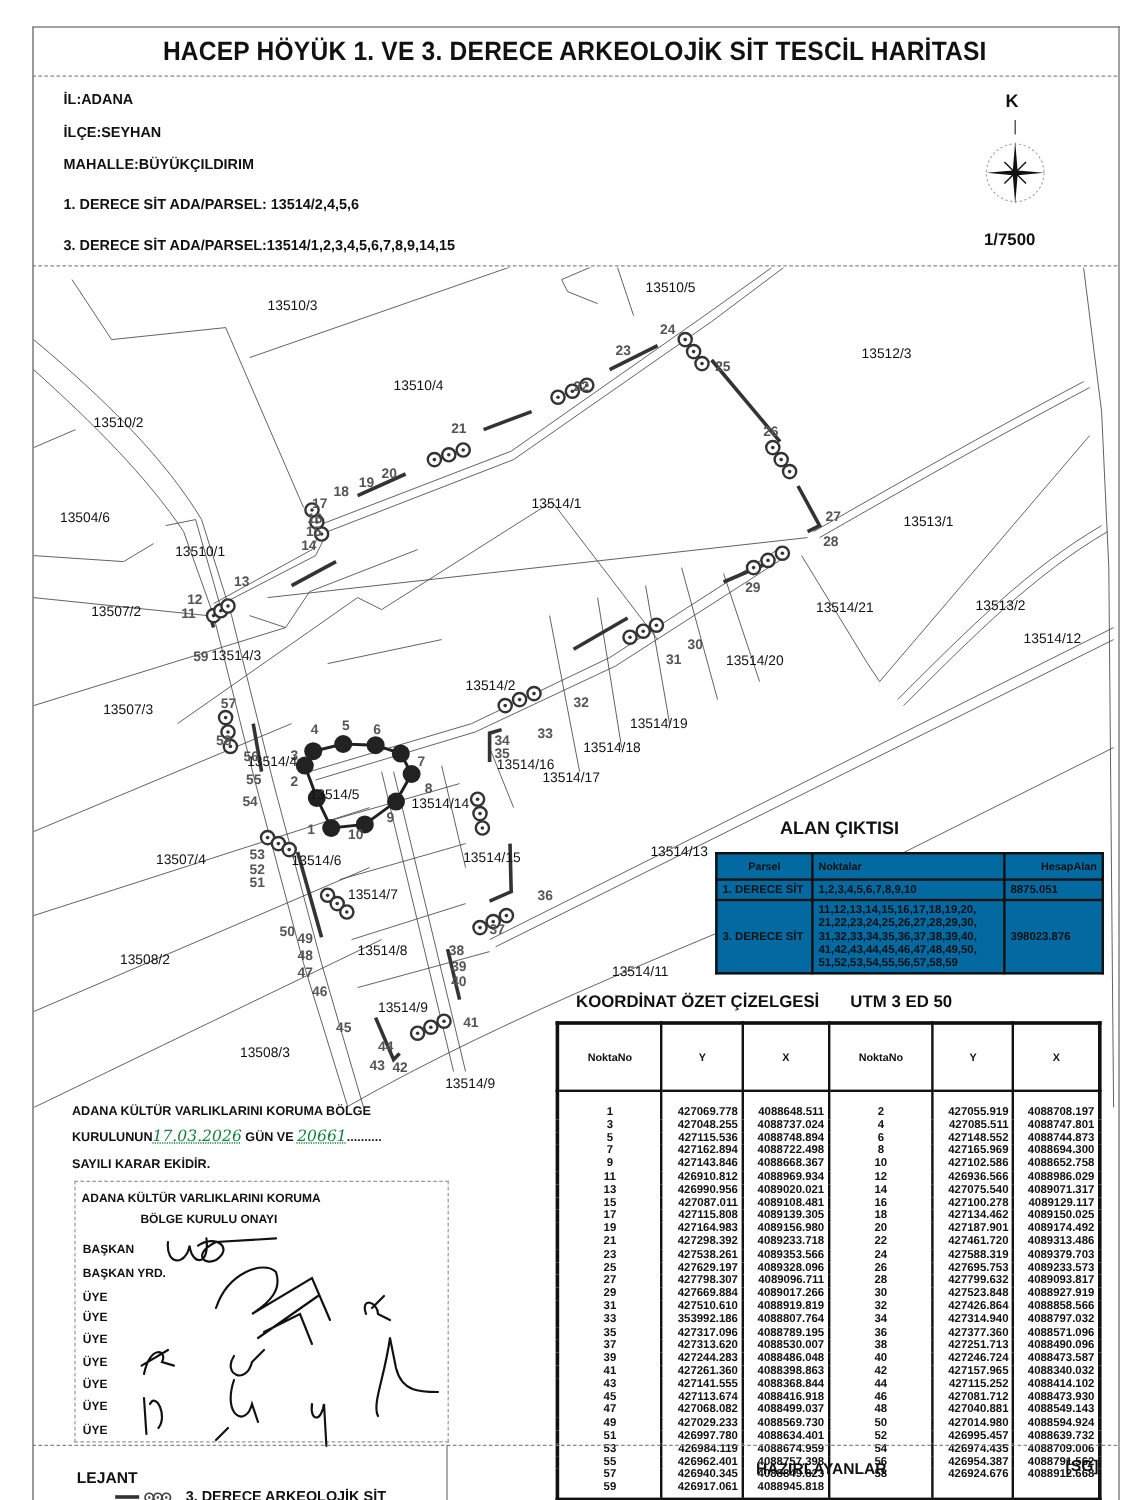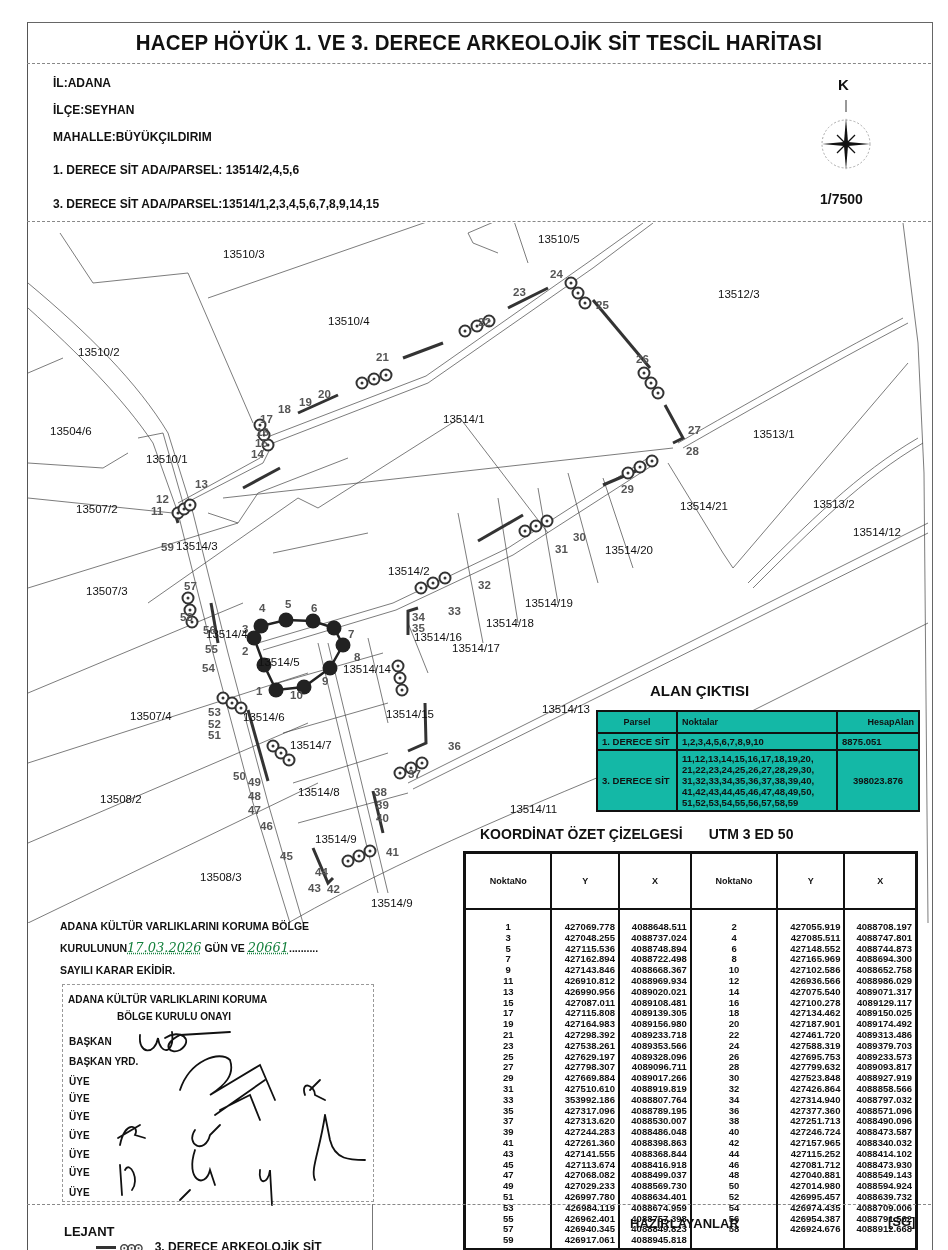--- a/index.html
+++ b/index.html
@@ -9,21 +9,21 @@
   .title{position:absolute;left:27px;top:30px;width:904px;text-align:center;font-weight:bold;font-size:22px;letter-spacing:0.2px;transform:scaleX(0.93);transform-origin:center;}
   .hdr{position:absolute;left:53px;font-weight:bold;font-size:12px;}
   .north{position:absolute;left:838px;top:76px;font-weight:bold;font-size:15px;}
   .scale{position:absolute;left:820px;top:191px;font-weight:bold;font-size:14px;}
   .compass{position:absolute;left:817px;top:100px;}
   #map{position:absolute;left:28px;top:223px;}
   .plabel{font-family:"Liberation Sans",sans-serif;font-size:11.5px;fill:#111;}
   .nlabel{font-family:"Liberation Sans",sans-serif;font-size:11.5px;font-weight:bold;fill:#555;}
   .alan-title{position:absolute;left:650px;top:682px;font-weight:bold;font-size:15px;}
   table{border-collapse:collapse;}
-  .alan{position:absolute;left:596px;top:710px;width:324px;background:#14b8a6;font-size:9.5px;font-weight:bold;}
+  .alan{position:absolute;left:596px;top:710px;width:324px;background:#0369a1;font-size:9.5px;font-weight:bold;}
   .alan td,.alan th{border:2px solid #111;padding:2px 4px;}
   .alan th{font-size:9px;height:16px;}
   .koor-title{position:absolute;left:480px;top:826px;font-weight:bold;font-size:14px;}
   .koor{position:absolute;left:463px;top:851px;width:455px;background:#fff;font-size:9.5px;font-weight:bold;border:3px solid #111;}
   .koor th{font-size:9px;border:2px solid #111;height:14px;padding:20px;}
   .koor td{border-left:2px solid #111;border-right:2px solid #111;padding:0 3px;line-height:10.8px;text-align:center;}
   .koor td.num{text-align:right;}
   .koor tr.first td{padding-top:12px;}
   .koor tr.last td{padding-bottom:2px;}
   .karar{position:absolute;left:60px;font-weight:bold;font-size:10.5px;}
@@ -359,21 +359,21 @@
     <th style="width:72px;text-align:right">HesapAlan</th>
   </tr>
   <tr>
     <td>1. DERECE SİT</td>
     <td>1,2,3,4,5,6,7,8,9,10</td>
     <td style="">8875.051</td>
   </tr>
   <tr>
     <td>3. DERECE SİT</td>
     <td style="line-height:11px">11,12,13,14,15,16,17,18,19,20, 21,22,23,24,25,26,27,28,29,30, 31,32,33,34,35,36,37,38,39,40, 41,42,43,44,45,46,47,48,49,50, 51,52,53,54,55,56,57,58,59</td>
-    <td style="text-align:center">398023.876</td>
+    <td style="">398023.876</td>
   </tr>
 </tbody>
   </table>
 
 <div class="koor-title">
   <span>KOORDİNAT ÖZET ÇİZELGESİ</span>
   <span style="margin-left:22px">UTM 3 ED 50</span>
 </div>
 <table class="koor">
   <thead>

